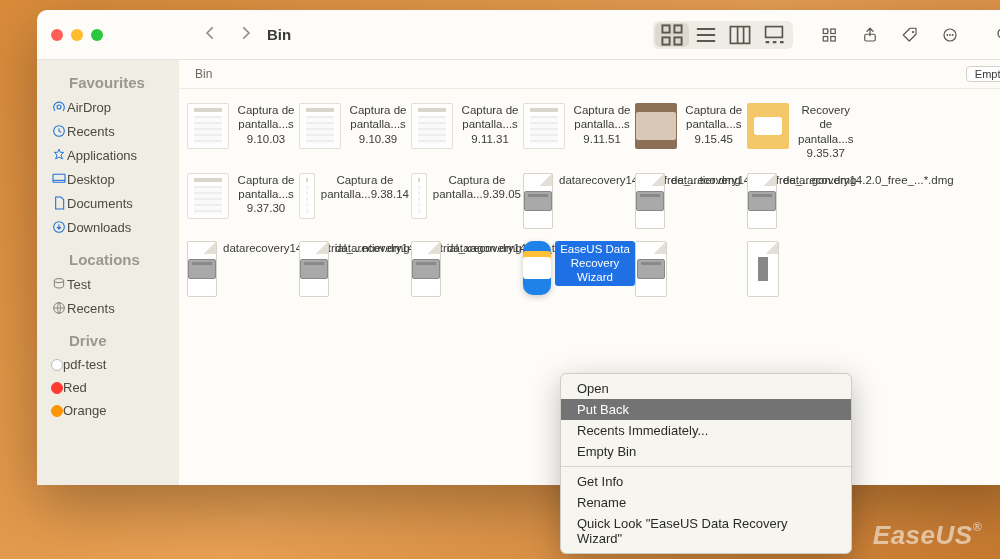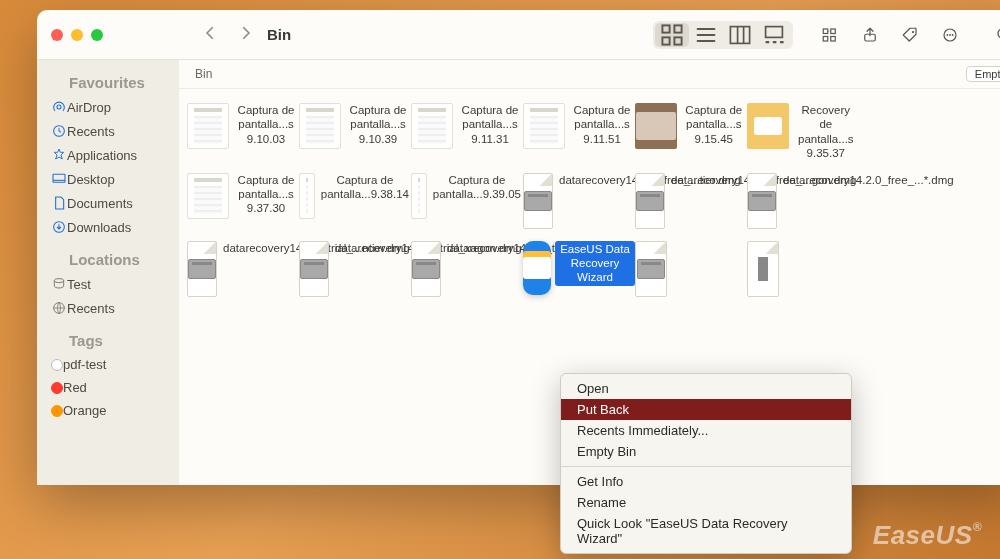--- a/index.html
+++ b/index.html
@@ -91,21 +91,21 @@
     width: 292px;
     background: #f7f5ef;
     border: 1px solid #cfccc1;
     border-radius: 6px;
     box-shadow: 0 8px 30px rgba(0,0,0,.25);
     padding: 4px 0;
     font-size: 13px;
     z-index: 50;
   }
   .ctx-item { padding: 3px 16px; cursor:pointer; color:#2a2a28; }
-  .ctx-item.highlight { background:#7f1d1d; color:#fff; }
+  .ctx-item.highlight { background:#737373; color:#fff; }
   .ctx-sep { height:1px; background:#d8d5ca; margin:4px 0; }
   
   .watermark { position:absolute; right:18px; bottom:8px; font-size:26px; font-weight:700; color:rgba(255,255,255,.55); letter-spacing:.5px; font-style:italic; }
   .watermark sup { font-size:12px; vertical-align:top; }
   svg { width:100%; height:100%; }
 </style>
 </head>
 <body>
 
 <div class="window">
@@ -268,21 +268,21 @@
             <span class="ic">
               <svg viewBox="0 0 24 24">
                 <circle cx="12" cy="12" r="8" fill="none" stroke="currentColor" stroke-width="1.4"></circle>
                 <path d="M4 12h16M12 4c3 3 3 13 0 16M12 4c-3 3-3 13 0 16" fill="none" stroke="currentColor" stroke-width="1.2"></path>
               </svg>
             </span>
             <span>Recents</span>
           </div>
       </div>
       <div class="sb-section">
-        <div class="sb-head">Tags</div>
+        <div class="sb-head">Drive</div>
         <div class="sb-item">
             <span class="tag-dot" style="background:#fff"></span>
             <span>pdf-test</span>
           </div>
         <div class="sb-item">
             <span class="tag-dot" style="background:#ff3b30;border-color:#ff3b30"></span>
             <span>Red</span>
           </div>
         <div class="sb-item">
             <span class="tag-dot" style="background:#ff9500;border-color:#ff9500"></span>

